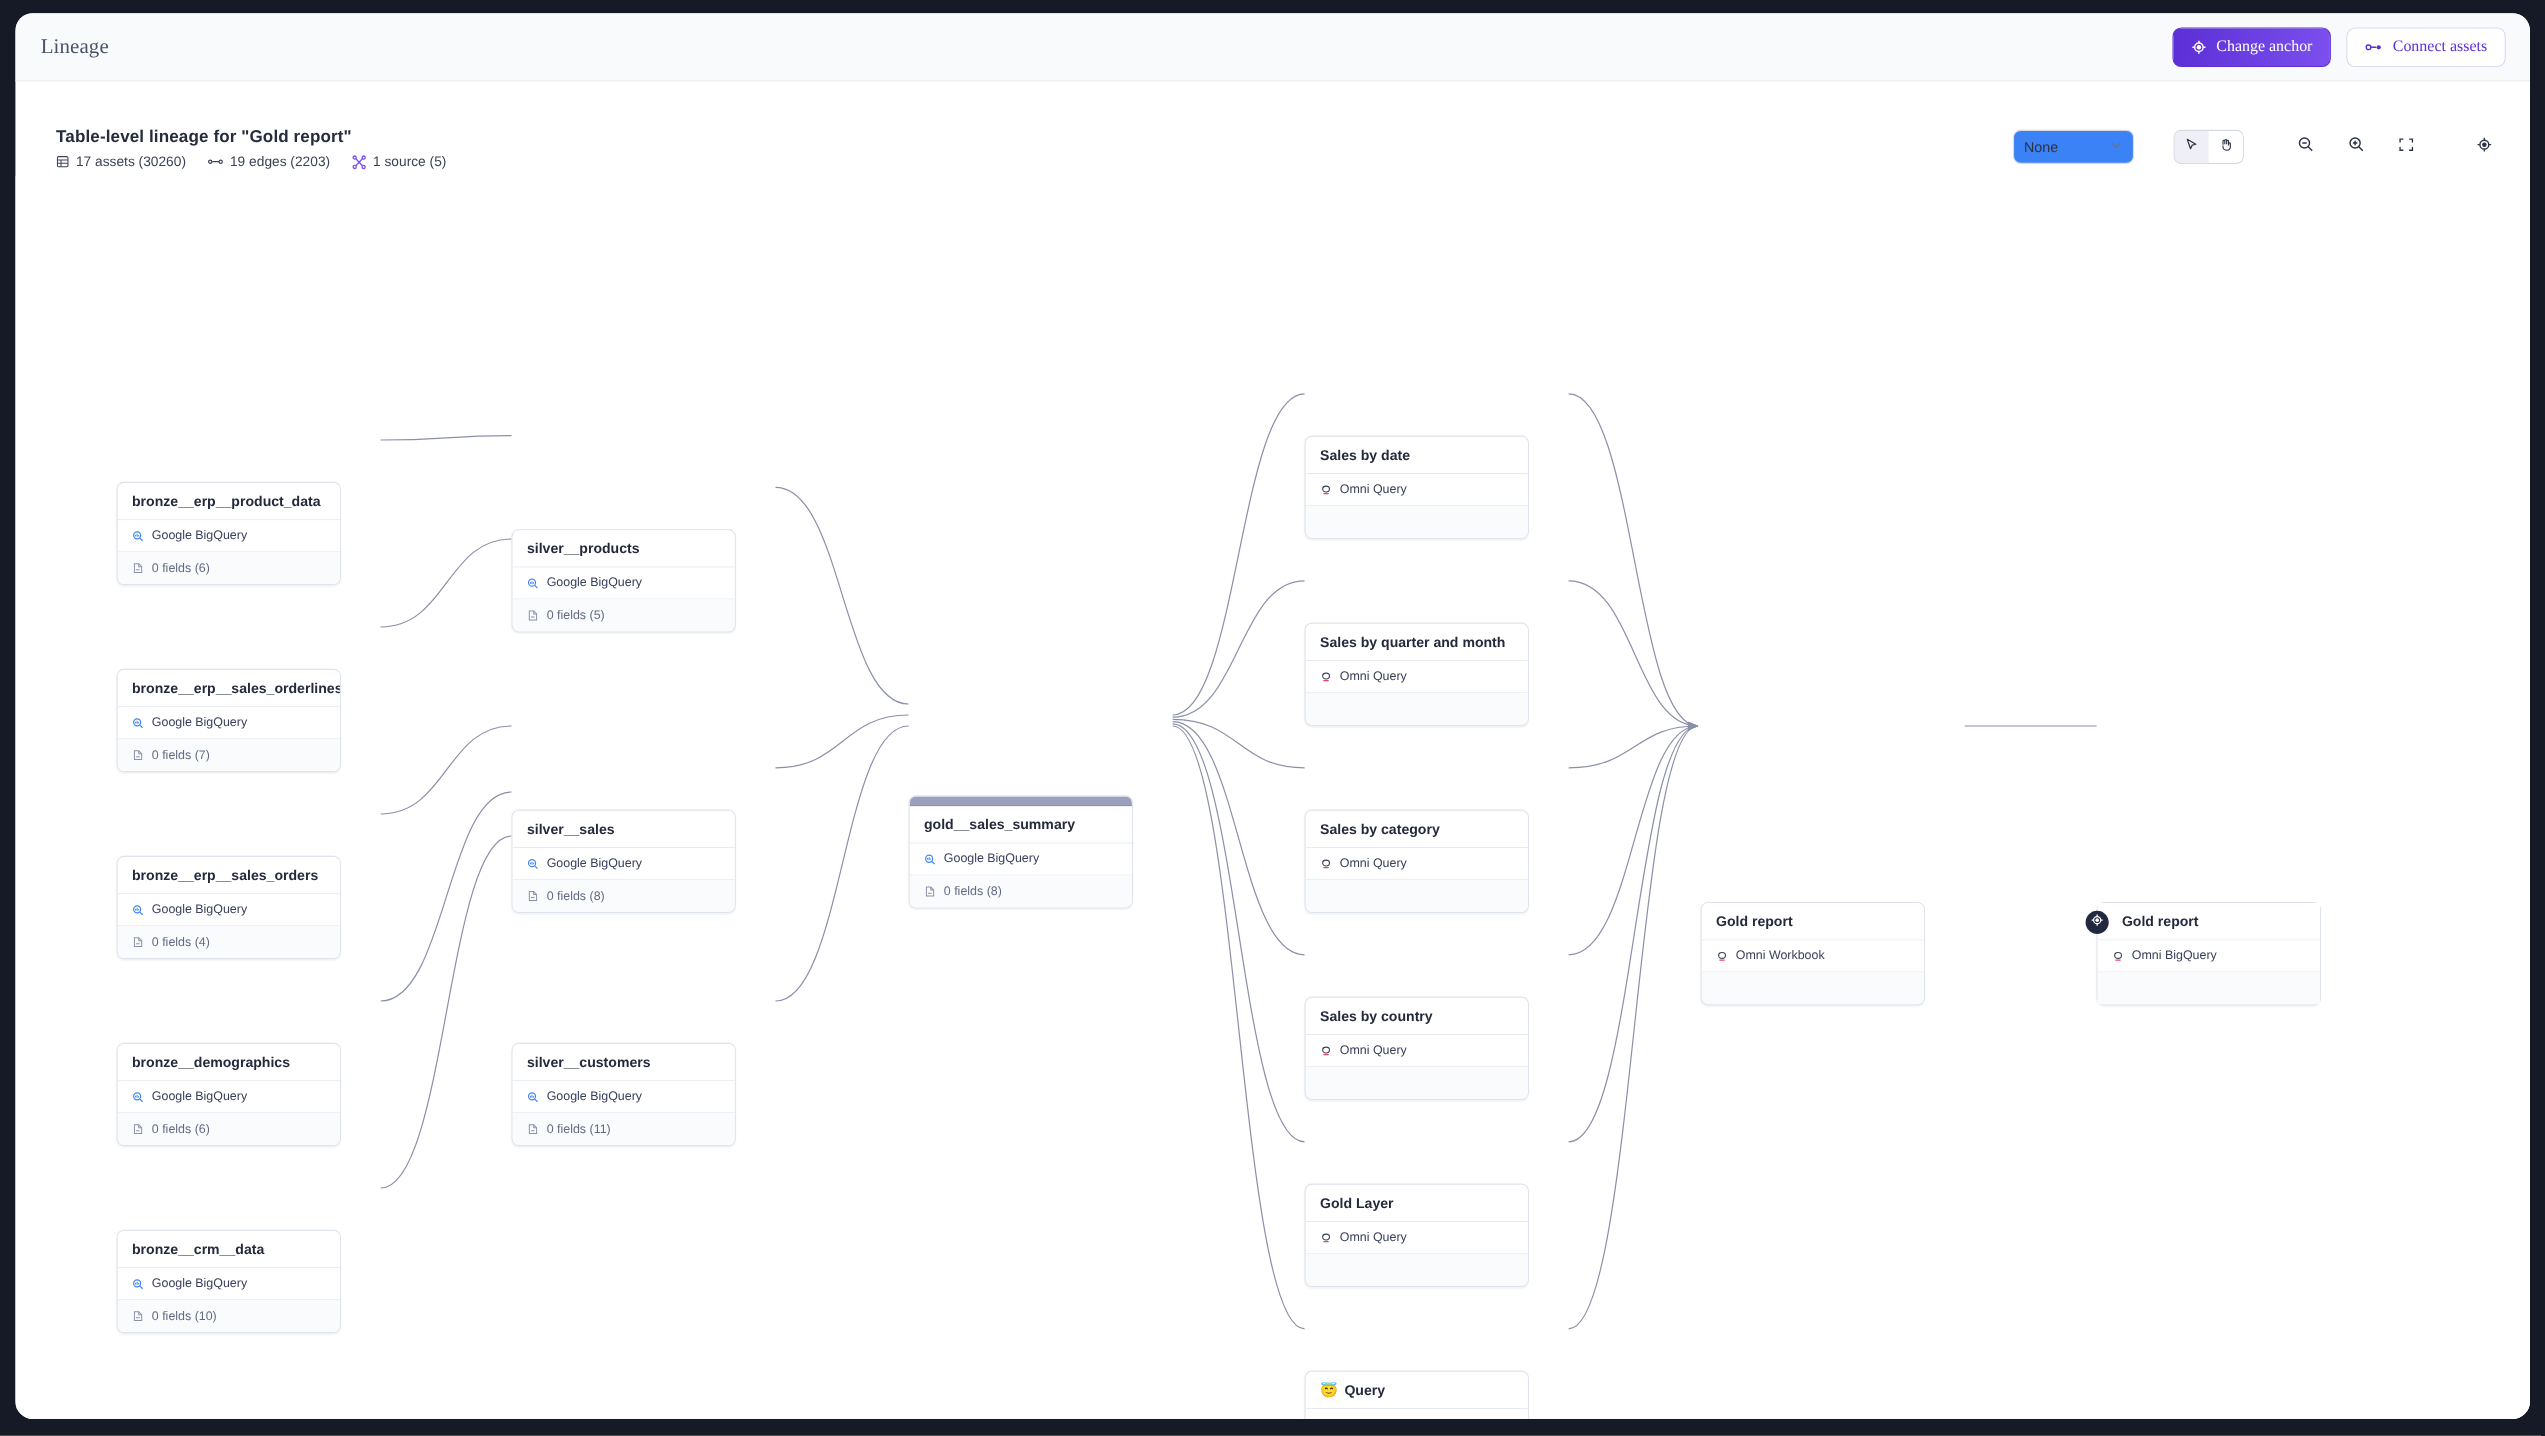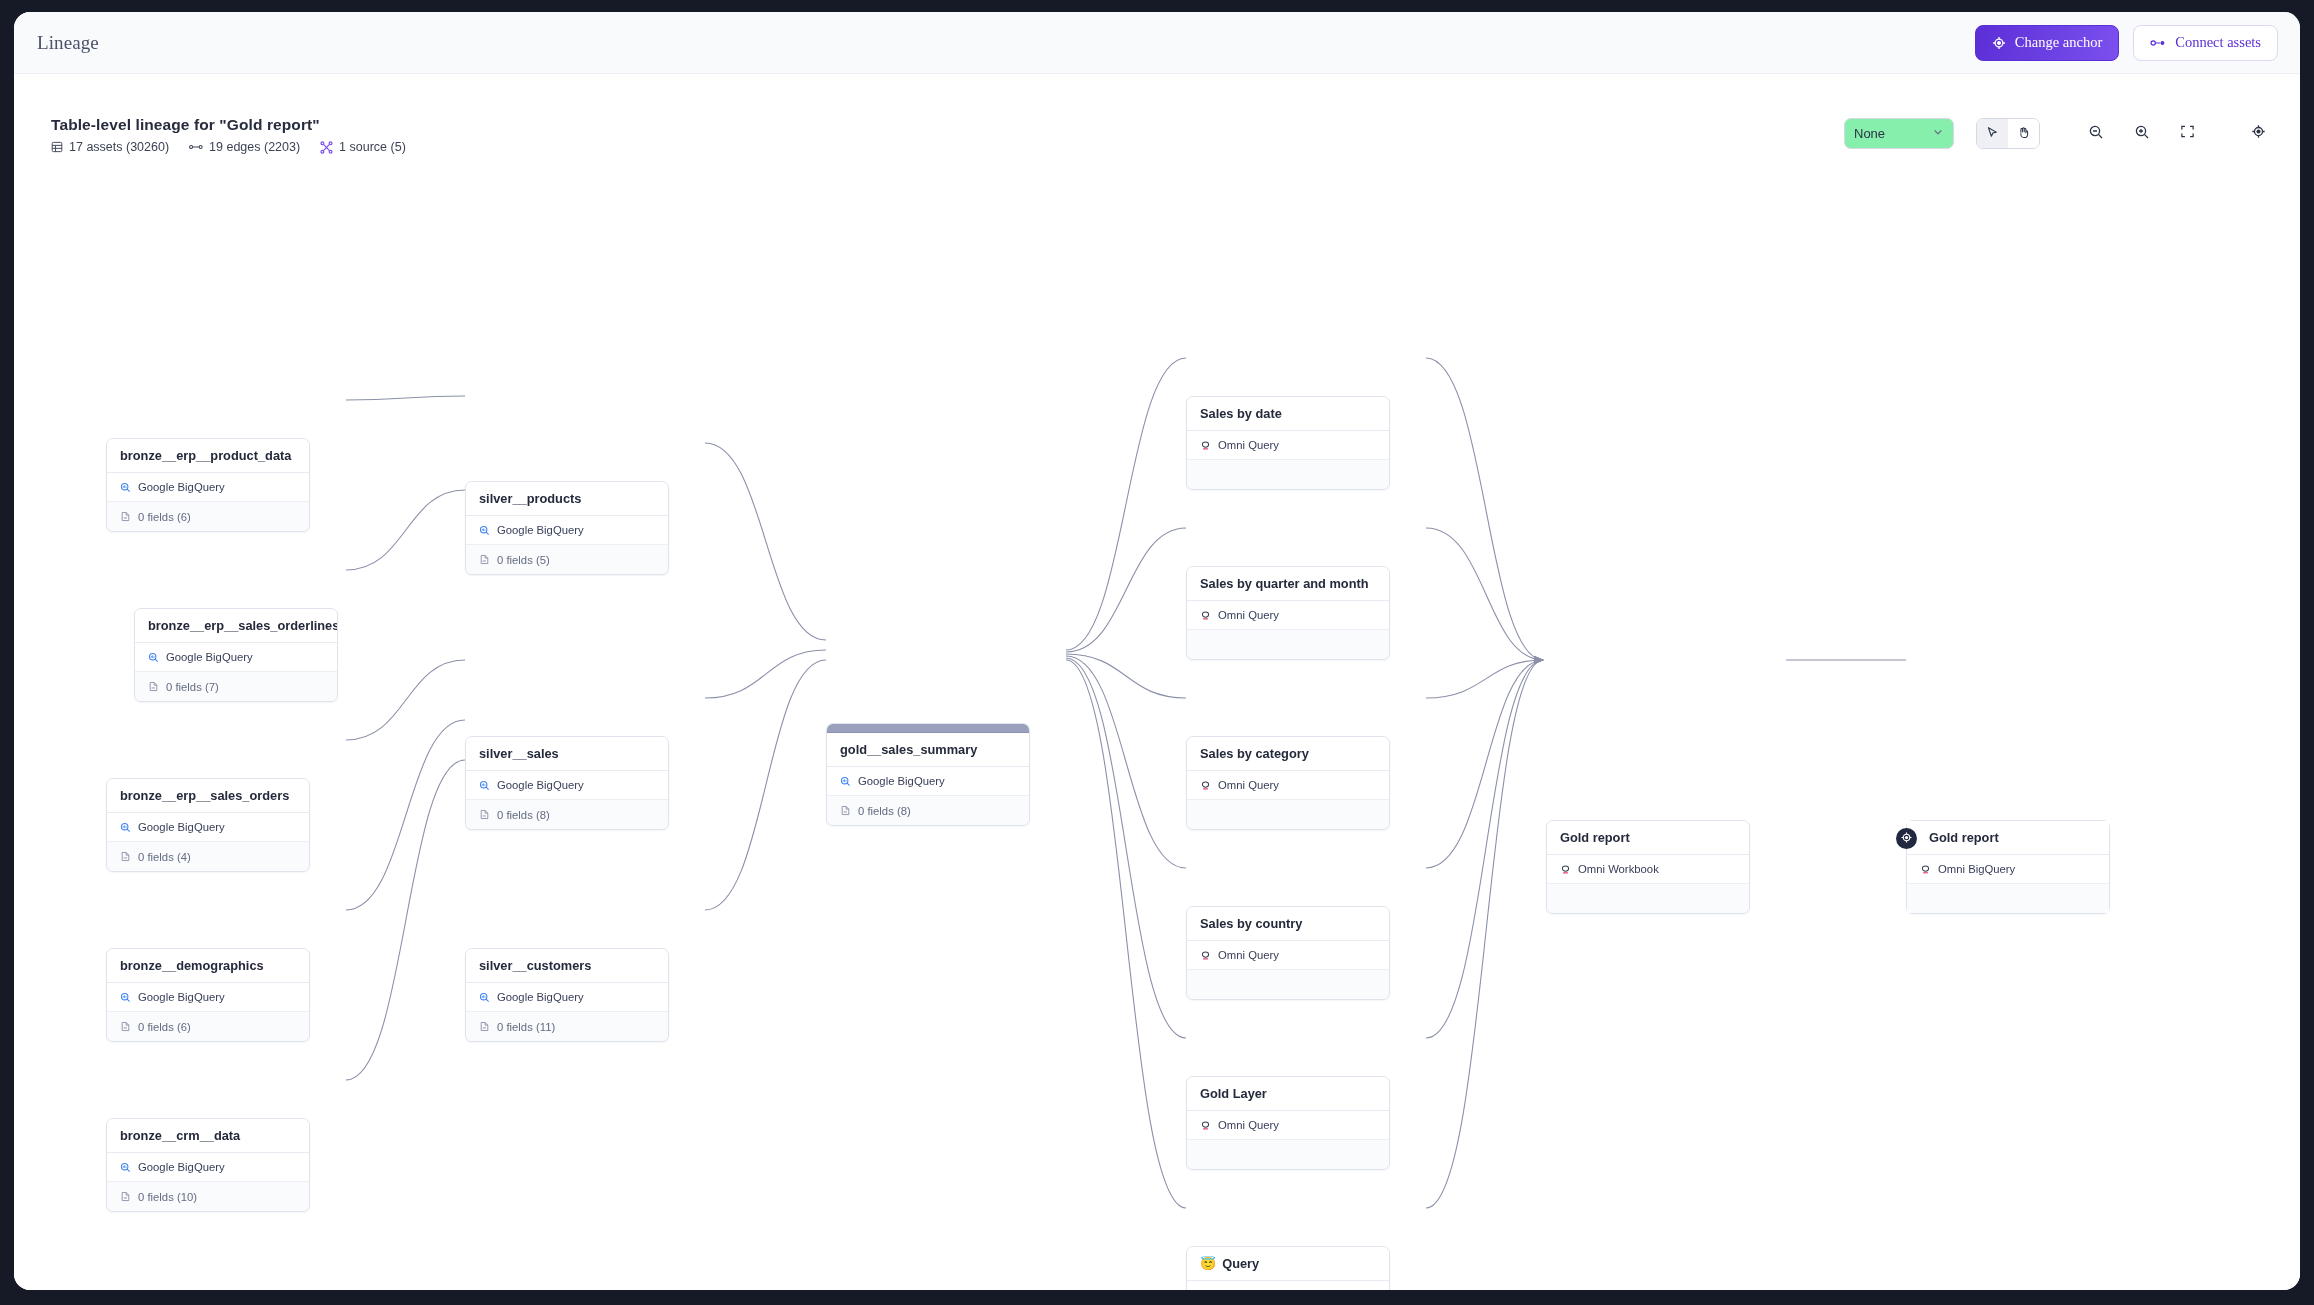--- a/index.html
+++ b/index.html
@@ -77,26 +77,26 @@
 
   
   .canvas-tools {
     position: absolute; right: 26px; top: 106px;
     display: flex; align-items: center; gap: 0;
   }
   .select-box {
     width: 110px; height: 31px;
     border: 1px solid #d5d9e3;
     border-radius: 7px;
-    background: #86efac;
+    background: #3b82f6;
     display: flex; align-items: center;
     padding: 0 9px;
     font-size: 13px; color: #2c3346;
     cursor: pointer;
-    margin-right: 22px;
+    margin-right: 36px;
     gap: 35px;
   }
   .select-box .chev { margin-left: auto; }
   .seg {
     display: flex;
     border: 1px solid #d5d9e3;
     border-radius: 7px;
     overflow: hidden;
     height: 31px;
     margin-right: 40px;
@@ -363,21 +363,21 @@
             <svg width="11" height="11" viewBox="0 0 12 12" fill="none" stroke="#8b92a8" stroke-width="1">
               <path d="M2.4 1.6h4.3l2.9 2.9v5.9H2.4z"></path>
               <path d="M6.7 1.6v2.9h2.9"></path>
               <path d="M4 7.6h3.6" stroke="#8b92a8"></path>
             </svg>
           </span>
         <span>0 fields (6)</span>
       </div>
     </div>
 
-    <div class="node" style="left:92px; top:448px;margin-left:28px;">
+    <div class="node" style="left:92px; top:448px;">
       <div class="n-title">bronze__erp__sales_orderlines</div>
       <div class="n-row">
         <span>
             <svg width="11" height="11" viewBox="0 0 12 12" fill="none" stroke="#4285F4" stroke-width="1.2">
               <circle cx="5.1" cy="5.1" r="3.5"></circle>
               <path d="M7.8 7.8 10.5 10.5"></path>
               <path d="M3.6 4.4v1.8M5.1 3.6v3M6.6 4.8v1.4" stroke-width="1"></path>
             </svg>
           </span>
         <span>Google BigQuery</span>

